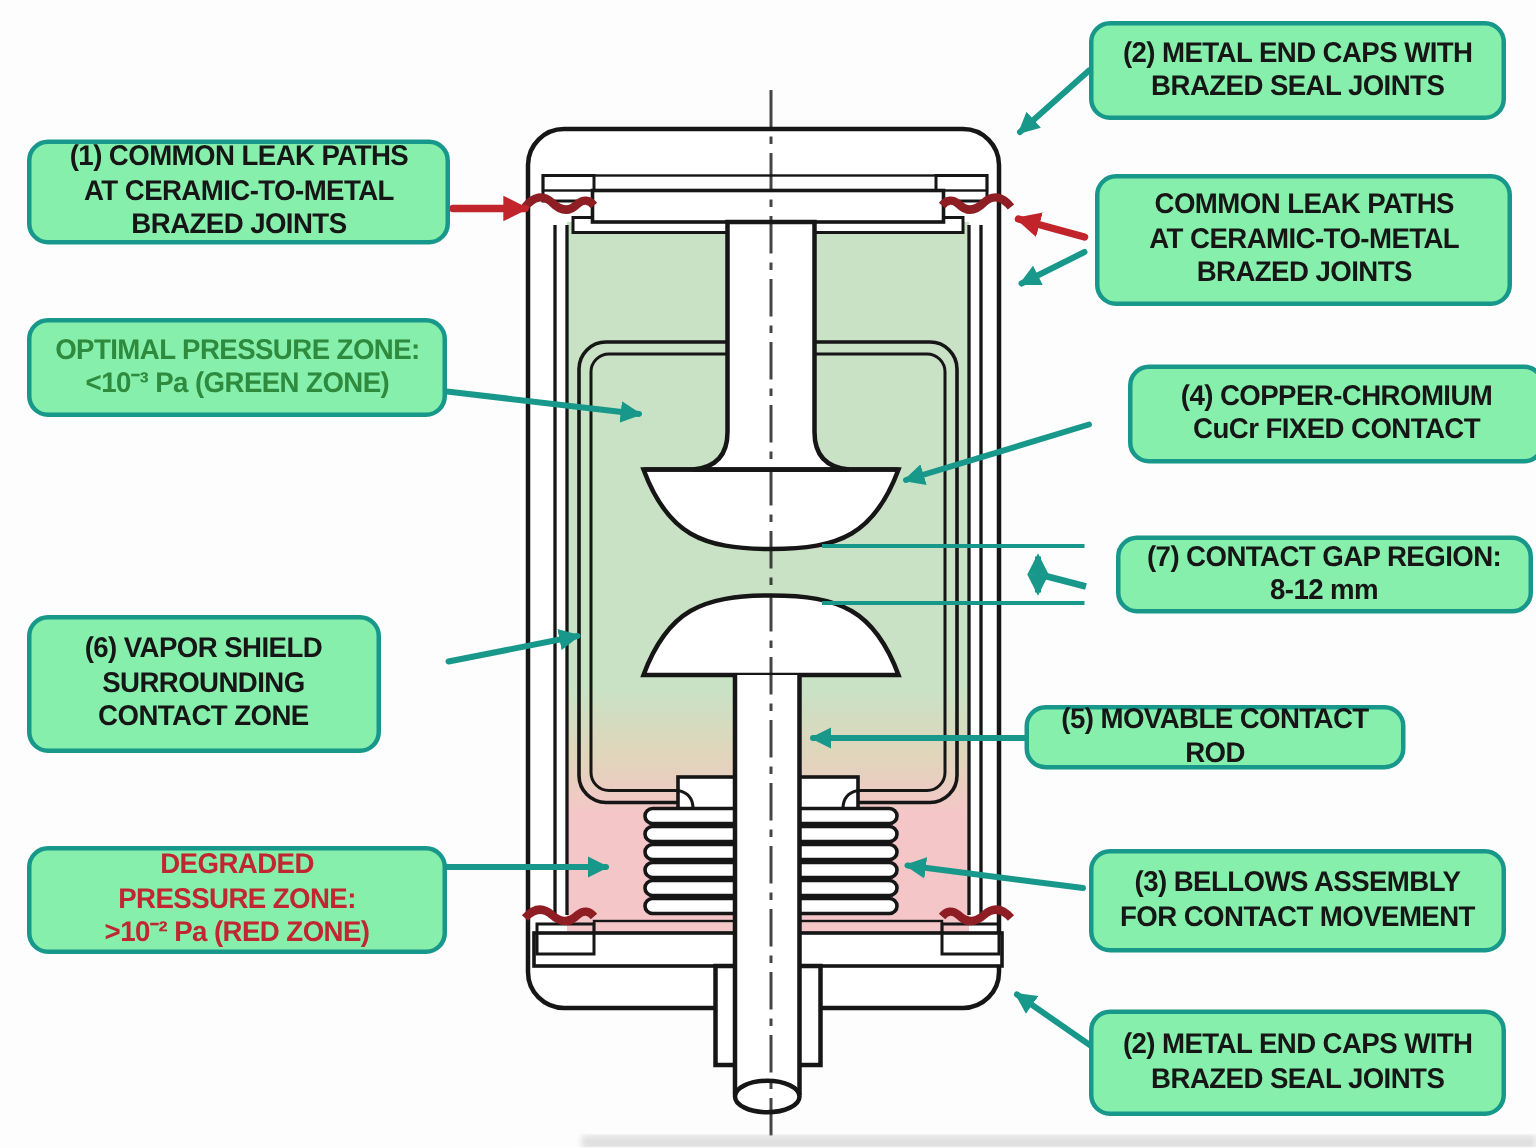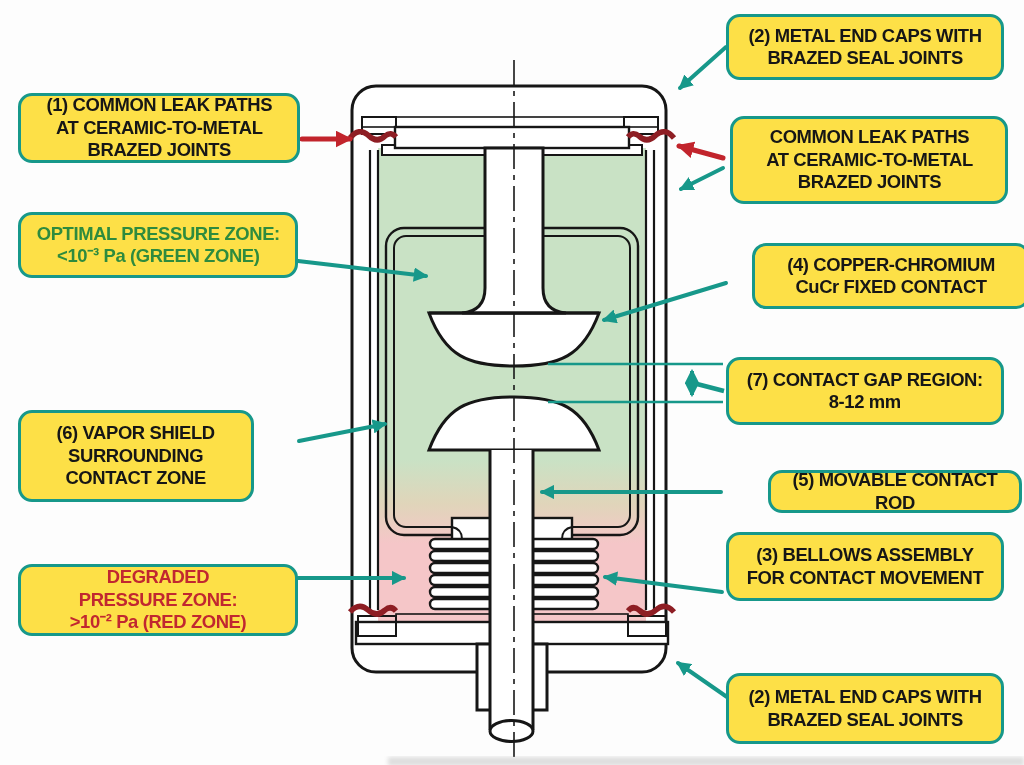--- a/index.html
+++ b/index.html
@@ -3,21 +3,21 @@
 <meta charset="utf-8">
 <style>
   html,body{margin:0;padding:0;background:#ffffff;}
   .stage{
     position:relative;width:1024px;height:765px;background:#fdfdfd;overflow:hidden;
     font-family:"Liberation Sans",sans-serif;
   }
   .stage svg{position:absolute;left:0;top:0;}
   .callout{
     position:absolute;box-sizing:border-box;
-    border:3.5px solid var(--accent-teal);border-radius:14px;background:#fde047;
+    border:3.5px solid var(--accent-teal);border-radius:14px;background:#86efac;
     display:flex;align-items:center;justify-content:center;text-align:center;
     padding:4px 8px;z-index:3;
   }
   .ct{
     white-space:pre-line;font-weight:bold;font-size:19px;line-height:1.18;
     letter-spacing:-0.4px;transform:scaleX(.97);
   }
   .c-black{color:var(--ink);}
   .c-green{color:var(--text-green);}
   .c-red{color:var(--text-red);}
@@ -189,30 +189,30 @@
     <span class="ct c-black">COMMON LEAK PATHS
 AT CERAMIC-TO-METAL
 BRAZED JOINTS</span>
   </div>
 
   <div class="callout" style="left:752px;top:243px;width:278px;height:66px">
     <span class="ct c-black">(4) COPPER-CHROMIUM
 CuCr FIXED CONTACT</span>
   </div>
 
-  <div class="callout" style="left:726px;top:357px;width:278px;height:68px">
+  <div class="callout" style="left:744px;top:357px;width:278px;height:52px">
     <span class="ct c-black">(7) CONTACT GAP REGION:
 8-12 mm</span>
   </div>
 
-  <div class="callout" style="left:768px;top:470px;width:254px;height:43px">
+  <div class="callout" style="left:683px;top:470px;width:254px;height:43px">
     <span class="ct c-black">(5) MOVABLE CONTACT ROD</span>
   </div>
 
-  <div class="callout" style="left:726px;top:532px;width:278px;height:69px">
+  <div class="callout" style="left:726px;top:566px;width:278px;height:69px">
     <span class="ct c-black">(3) BELLOWS ASSEMBLY
 FOR CONTACT MOVEMENT</span>
   </div>
 
   <div class="callout" style="left:726px;top:673px;width:278px;height:71px">
     <span class="ct c-black">(2) METAL END CAPS WITH
 BRAZED SEAL JOINTS</span>
   </div>
 
 </div>

